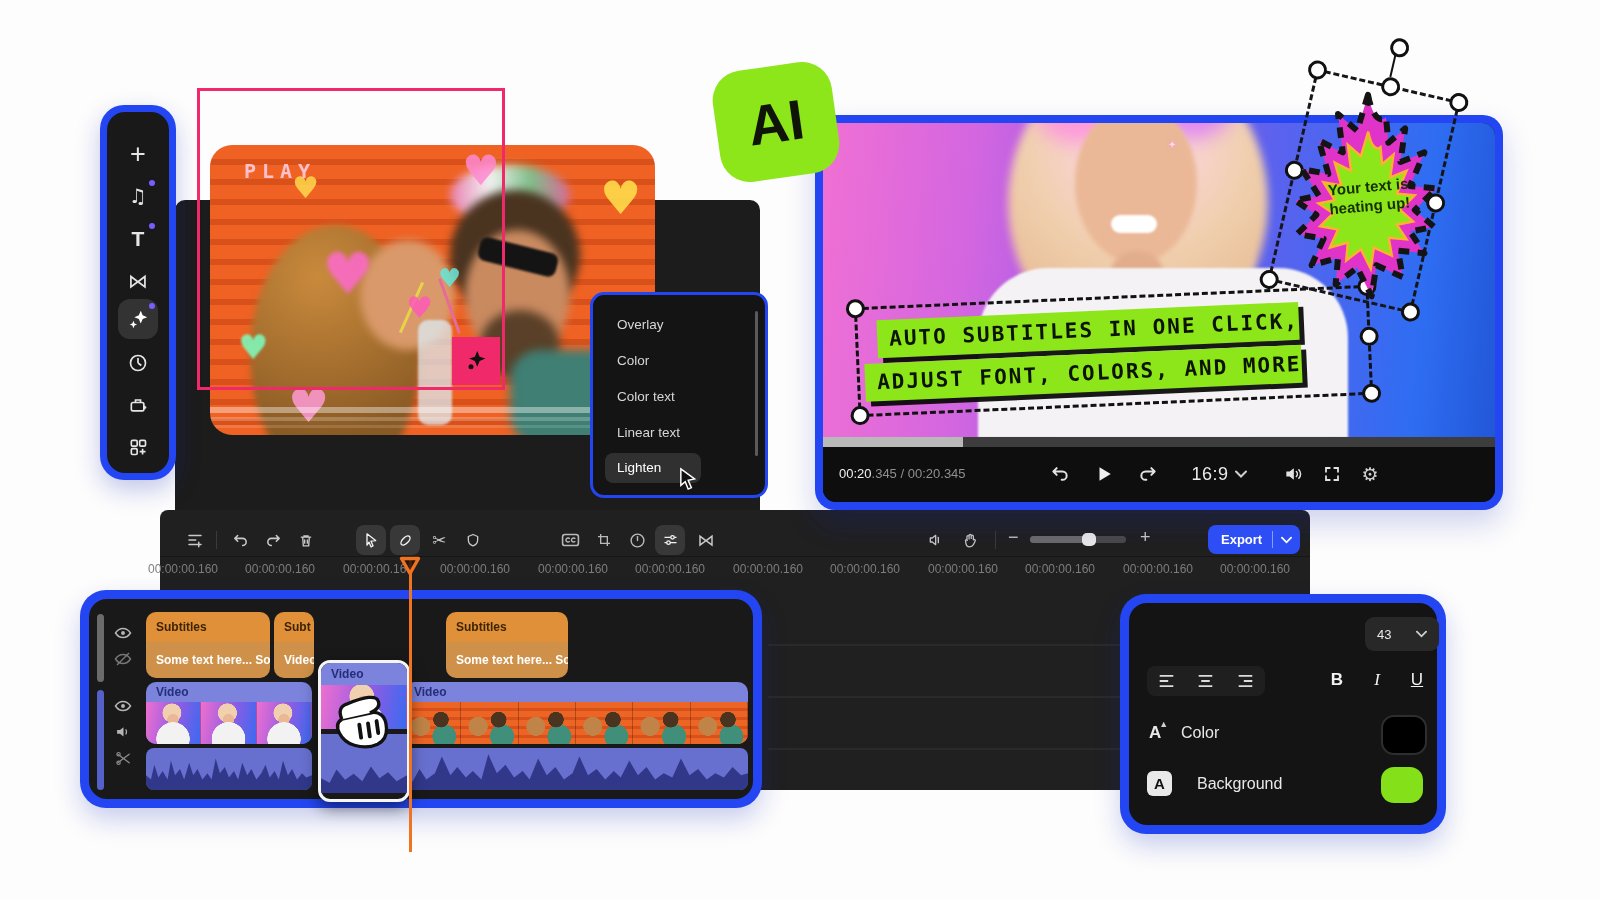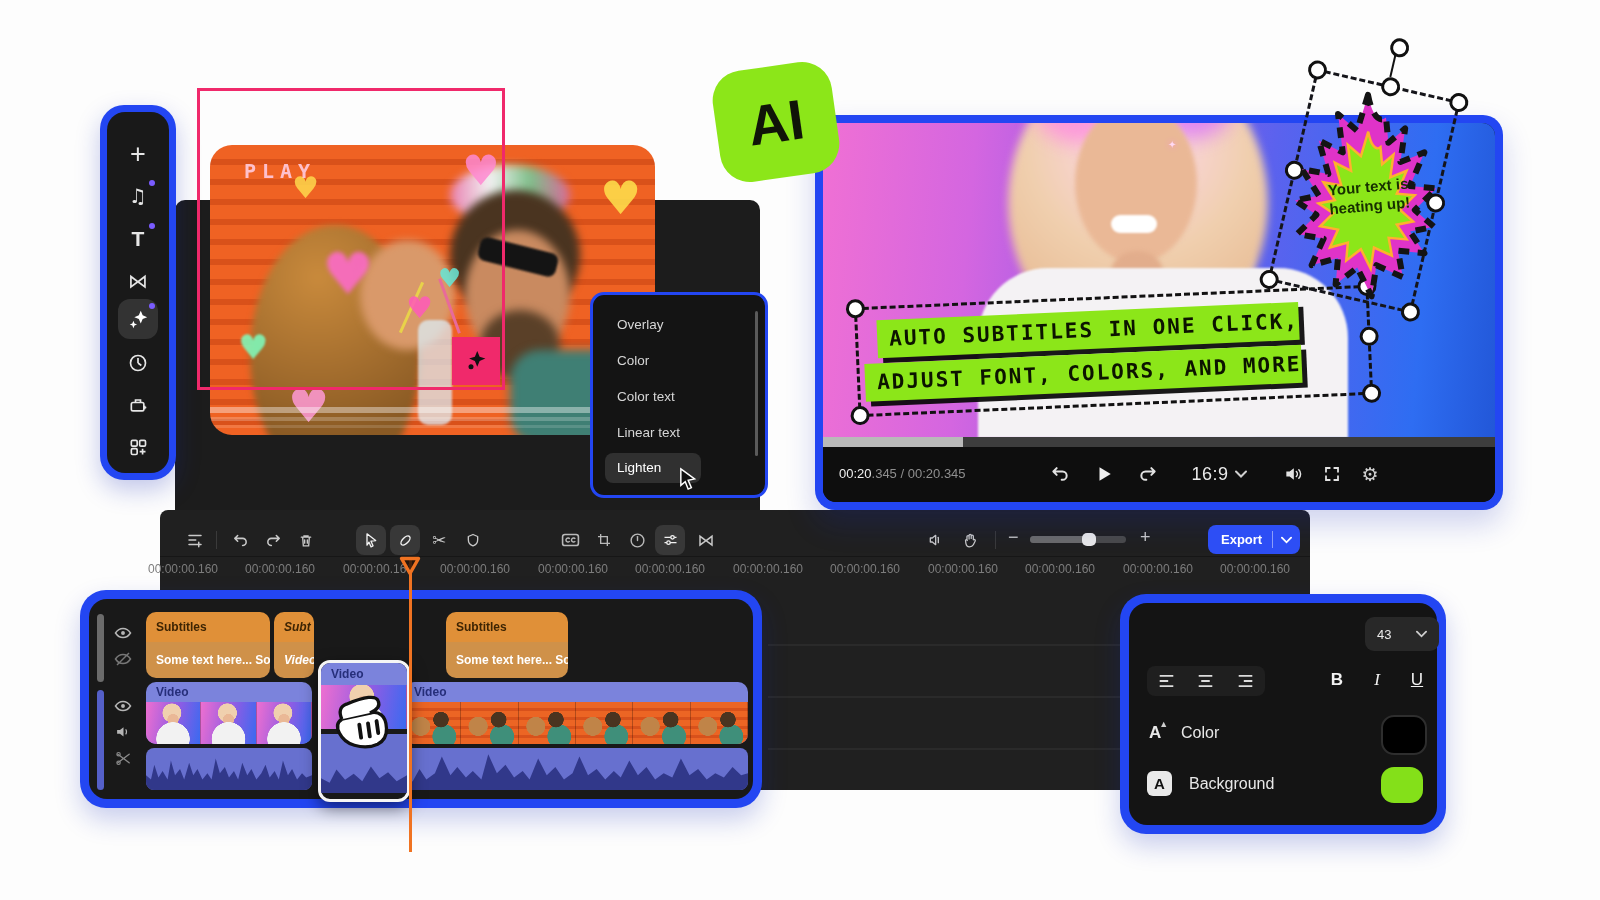--- a/index.html
+++ b/index.html
@@ -482,21 +482,21 @@
         <path d="M4 4l16 12 M4 16L20 4" stroke="#8a8a8a" stroke-width="2" stroke-linecap="round"></path>
         <circle cx="5" cy="16" r="2.4" fill="none" stroke="#8a8a8a" stroke-width="1.6"></circle>
         <circle cx="5" cy="4" r="2.4" fill="none" stroke="#8a8a8a" stroke-width="1.6"></circle>
       </svg>
     </div>
 
   <div class="clip" style="left:146px;top:612px;width:124px;height:66px;">
     <div class="sub-head">Subtitles</div>
     <div class="sub-body">Some text here... Sor</div>
   </div>
-  <div class="clip" style="left:274px;top:612px;width:40px;height:66px;font-style:italic;">
+  <div class="clip" style="left:274px;top:612px;width:40px;height:66px;">
     <div class="sub-head">Subt</div>
     <div class="sub-body">Video</div>
   </div>
   <div class="clip" style="left:446px;top:612px;width:122px;height:66px;">
     <div class="sub-head">Subtitles</div>
     <div class="sub-body">Some text here... So</div>
   </div>
 
   <div class="clip" style="left:146px;top:682px;width:166px;height:62px;">
     <div class="vid-label">Video</div>
@@ -571,18 +571,18 @@
             <path d="M2 2h16 M8 8h10 M2 14h16" stroke="#dcdcdc" stroke-width="2.2"></path>
           </svg>
       </div>
       <div class="biu" style="left:194px;font-weight:800;">B</div>
       <div class="biu" style="left:234px;font-style:italic;font-family:'Liberation Serif',serif;">I</div>
       <div class="biu" style="left:274px;text-decoration:underline;">U</div>
       <div class="aup" style="left:20px;top:120px;">A<span class="mini">▲</span></div>
       <div class="prop-label" style="left:52px;top:121px;">Color</div>
       <div class="swatch" style="left:252px;top:112px;background:#000;border:2px solid #2e2e2e;"></div>
       <div class="abox" style="left:18px;top:168px;">A</div>
-      <div class="prop-label" style="left:60px;top:172px;">Background</div>
+      <div class="prop-label" style="left:68px;top:172px;">Background</div>
       <div class="swatch" style="left:252px;top:164px;background:#84e019;"></div>
     </div>
   </div>
 
 </div>
 
 </body></html>

